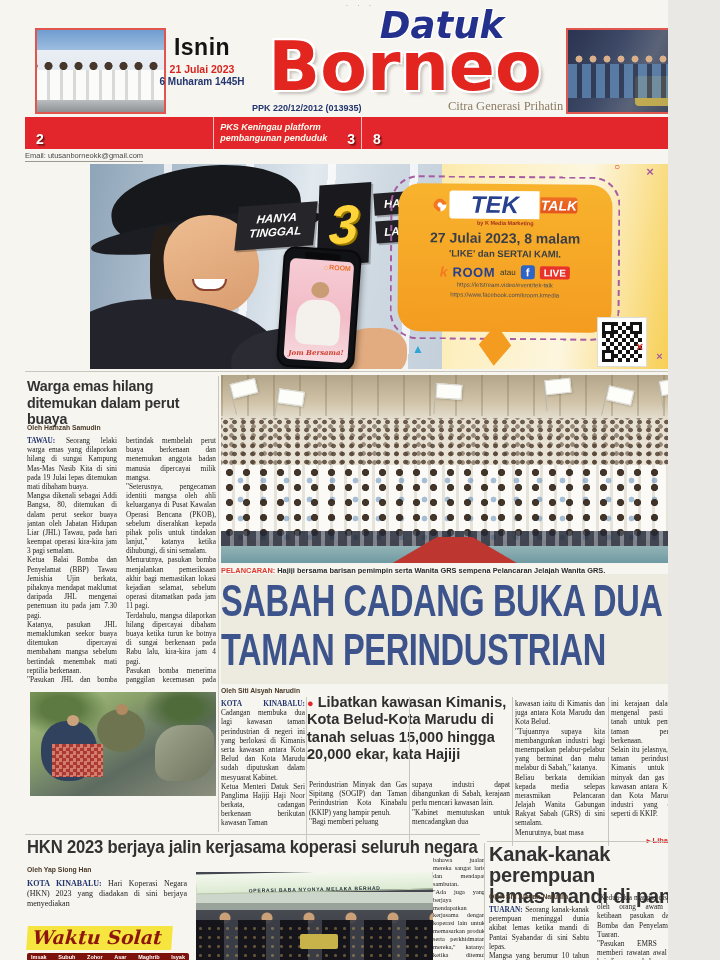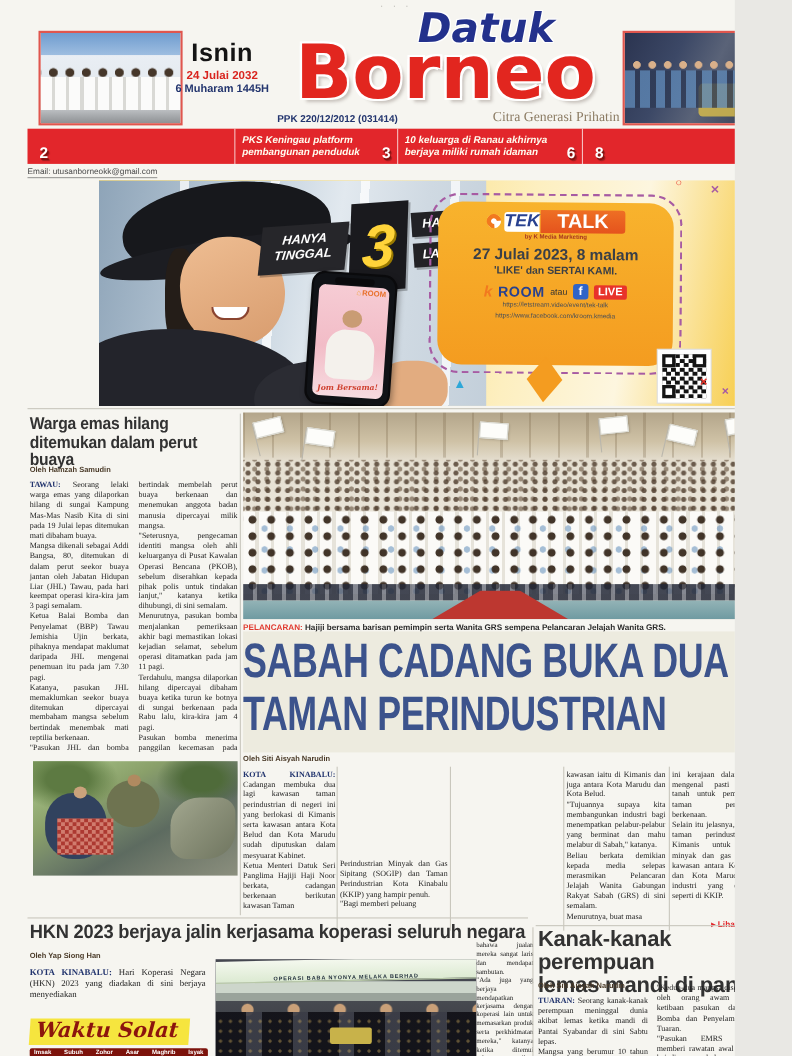--- a/index.html
+++ b/index.html
@@ -84,23 +84,23 @@
       display:flex;align-items:center;justify-content:center;box-shadow:2px 2px 0 rgba(0,0,0,.25)}
   .cd-r1{left:284px;top:28px;width:48px;height:22px;transform:rotate(-4deg)}
   .cd-r2{left:286px;top:56px;width:44px;height:22px;transform:rotate(-4deg)}
   #bubble-wrap{position:absolute;left:300px;top:12px;width:230px;height:164px;border:2.5px dashed #a75ba3;
       border-radius:28px;transform:rotate(.5deg)}
   #bubble{position:absolute;inset:6px;background:linear-gradient(180deg,#f8b32d,#f49c20);border-radius:22px;
       text-align:center;padding-top:7px;overflow:hidden}
   #bubble .brand-row{display:flex;align-items:center;justify-content:center;gap:1px}
   #bubble .c-arc{width:13px;height:13px;border:4px solid #f2791f;border-right-color:transparent;border-radius:50%;
       transform:rotate(40deg);margin-right:2px;background:#fff}
-  #bubble .tek{background:#fff;color:#28418f;font-size:16px;font-weight:700;font-style:italic;padding:0 0;border-radius:3px 0 0 3px}
-  #bubble .talk{background:linear-gradient(#ee6f24,#e5531d);color:#fff;font-size:18px;font-weight:700;
-      padding:0 15px;border-radius:0 3px 3px 0}
+  #bubble .tek{background:#fff;color:#28418f;font-size:24px;font-weight:700;font-style:italic;padding:0 21px;border-radius:3px 0 0 3px}
+  #bubble .talk{background:linear-gradient(#ee6f24,#e5531d);color:#fff;font-size:14px;font-weight:700;font-style:italic;
+      padding:0 0;border-radius:0 3px 3px 0}
   #bubble .bby{font-size:5.5px;font-weight:700;color:#a5321f;margin-top:1px}
   #bubble .adate{font-size:14px;font-weight:700;color:#3a3f47;margin-top:4px}
   #bubble .acta{font-size:9.5px;font-weight:700;color:#3a3f47;margin-top:2px}
   #bubble .logos{display:flex;align-items:center;justify-content:center;gap:5px;margin-top:5px}
   #bubble .kic{color:#f2791f;font-size:14px;font-weight:700;font-style:italic}
   #bubble .room{color:#28418f;font-size:13px;font-weight:700;letter-spacing:.5px}
   #bubble .atau{font-size:8px;color:#333}
   #bubble .fb{display:inline-block;width:14px;height:14px;background:#2f64c7;color:#fff;border-radius:3px;
       font-size:11px;font-weight:700;line-height:14px;text-align:center}
   #bubble .live{background:#e8332a;color:#fff;font-size:10px;font-weight:700;padding:1px 4px;border-radius:2px}
@@ -216,47 +216,43 @@
 
   <div class="page-dots"></div>
 
   <div id="mastL" class="photo">
     <div class="bg"></div>
     <div class="heads"></div>
     <div class="bodies"></div>
   </div>
   <div id="dateblock">
     <div class="day">Isnin</div>
-    <div class="date">24 Julai 2032</div>
+    <div class="date">21 Julai 2023</div>
     <div class="hijri">6 Muharam 1445H</div>
   </div>
   <div id="logo">
     <div class="l1">Datuk</div>
     <div class="l2">Borneo</div>
   </div>
-  <div id="ppk">PPK 220/12/2012 (031414)</div>
+  <div id="ppk">PPK 220/12/2012 (013935)</div>
   <div id="slogan">Citra Generasi Prihatin</div>
   <div id="mastR" class="photo">
     <div class="bg"></div>
     <div class="gold"></div>
     <div class="heads"></div>
     <div class="bodies"></div>
   </div>
 
   <div id="teasers">
     <div class="teaser" style="width:28%">
       <span class="t-num">2</span>
     </div>
     <div class="teaser" style="width:22%">
       <span class="t-text">PKS Keningau platform pembangunan penduduk</span>
       <span class="t-num">3</span>
-    </div>
-    <div class="teaser" style="width:25%">
-      <span class="t-text">10 keluarga di Ranau akhirnya berjaya miliki rumah idaman</span>
-      <span class="t-num">6</span>
     </div>
     <div class="teaser" style="width:25%">
       <span class="t-num">8</span>
     </div>
   </div>
   <div id="email"><span>Email: utusanborneokk@gmail.com</span></div>
 
   <div id="ad">
     <div id="ad-photo">
       <div class="bars"></div>
@@ -371,25 +367,28 @@
     <div class="flag" style="left:68%;top:2%;transform:rotate(-6deg)"></div>
     <div class="flag" style="left:81%;top:7%;transform:rotate(13deg)"></div>
     <div class="flag" style="left:92%;top:2%;transform:rotate(-10deg)"></div>
   </div>
   <div id="m-cap" class="cap"><span class="captag">PELANCARAN:</span> <span>Hajiji bersama barisan pemimpin serta Wanita GRS sempena Pelancaran Jelajah Wanita GRS.</span></div>
 
   <div id="mainbg"></div>
   <div id="m-head" class="headline">SABAH CADANG BUKA DUA
 TAMAN PERINDUSTRIAN</div>
   <div id="m-by" class="byline">Oleh Siti Aisyah Narudin</div>
+  <div id="m-std"><span class="bullet">●</span><span>Libatkan kawasan Kimanis, Kota Belud-Kota Marudu di tanah seluas 15,000 hingga 20,000 ekar, kata Hajiji</span></div>
 
   <div id="m-c1" class="serifcol"><span class="dateline">KOTA KINABALU:</span> <span>Cadangan membuka dua lagi kawasan taman perindustrian di negeri ini yang berlokasi di Kimanis serta kawasan antara Kota Belud dan Kota Marudu sudah diputuskan dalam mesyuarat Kabinet.
 Ketua Menteri Datuk Seri Panglima Hajiji Haji Noor berkata, cadangan berkenaan berikutan kawasan Taman</span></div>
   <div id="m-c2" class="serifcol">Perindustrian Minyak dan Gas Sipitang (SOGIP) dan Taman Perindustrian Kota Kinabalu (KKIP) yang hampir penuh.
 "Bagi memberi peluang</div>
+  <div id="m-c3" class="serifcol">supaya industri dapat dibangunkan di Sabah, kerajaan perlu mencari kawasan lain.
+"Kabinet memutuskan untuk mencadangkan dua</div>
   <div id="m-c4" class="serifcol">kawasan iaitu di Kimanis dan juga antara Kota Marudu dan Kota Belud.
 "Tujuannya supaya kita membangunkan industri bagi menempatkan pelabur-pelabur yang berminat dan mahu melabur di Sabah," katanya.
 Beliau berkata demikian kepada media selepas merasmikan Pelancaran Jelajah Wanita Gabungan Rakyat Sabah (GRS) di sini semalam.
 Menurutnya, buat masa</div>
   <div id="m-c5" class="serifcol">ini kerajaan dalam proses mengenal pasti kawasan tanah untuk pembangunan taman perindustrian berkenaan.
 Selain itu jelasnya, cadangan taman perindustrian di Kimanis untuk industri minyak dan gas manakala kawasan antara Kota Belud dan Kota Marudu untuk industri yang dijalankan seperti di KKIP.</div>
   <div id="m-cont"><span>▸</span> <span>Lihat Muka 2</span></div>
 
   <div class="vrule" style="left:306px;top:697px;height:149px"></div>
   <div class="vrule" style="left:409px;top:697px;height:149px"></div>

